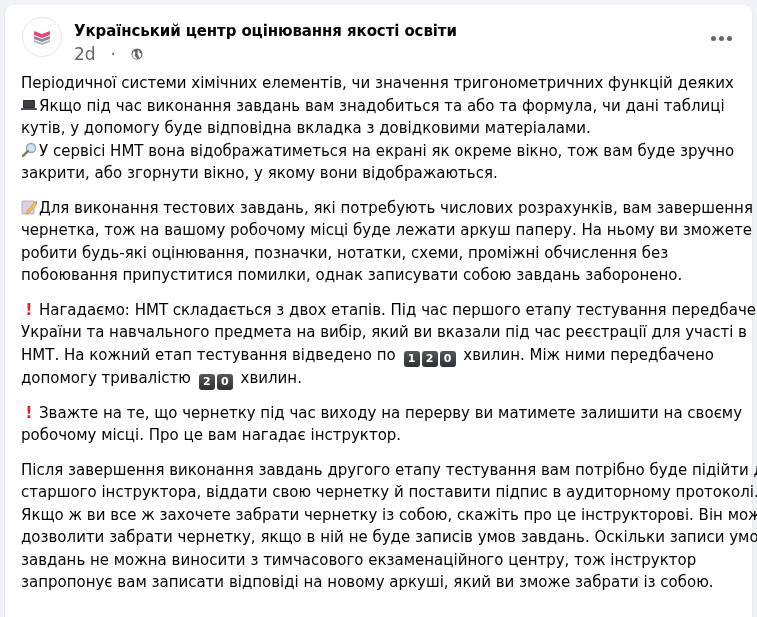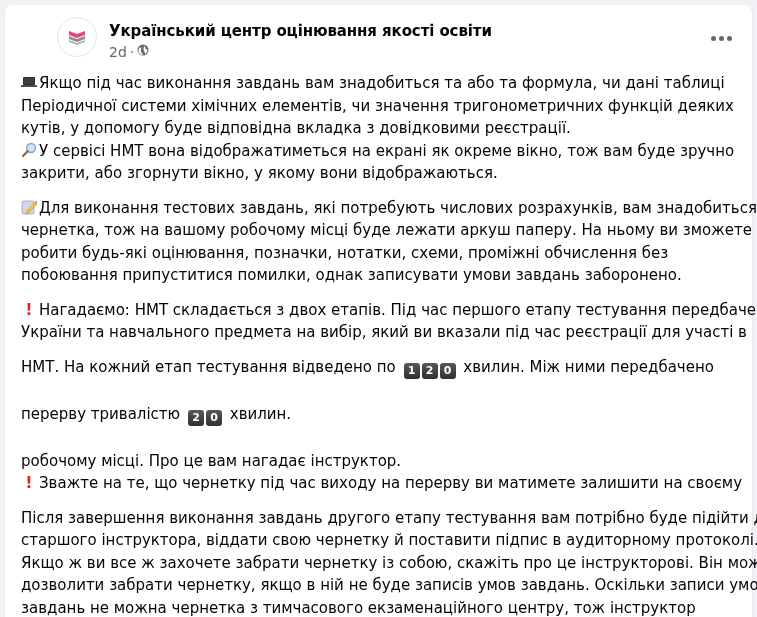--- a/index.html
+++ b/index.html
@@ -18,21 +18,20 @@
       width: 747px;
       height: 640px;
       background: #ffffff;
       border-radius: 8px;
       box-shadow: 0 1px 2px rgba(0,0,0,0.12);
     }
     .header {
       position: absolute;
       left: 0; top: 0; right: 0;
       height: 60px;
-      margin-left: 35px;
     }
     .avatar {
       position: absolute;
       left: 17px;
       top: 12px;
       width: 40px;
       height: 40px;
       border-radius: 50%;
       border: 1px solid #e4e6eb;
       background: #fff;
@@ -49,24 +48,25 @@
       font-weight: 600;
       color: #050505;
       letter-spacing: -0.1px;
       white-space: nowrap;
       cursor: pointer;
     }
     .meta {
       position: absolute;
       left: 69px;
       top: 39px;
-      font-size: 14px;
+      font-size: 17px;
       color: #65676b;
       display: flex;
-      gap: 3px;
+      align-items: center;
+      gap: 15px;
     }
     .meta .time { cursor: pointer; }
     .more-btn {
       position: absolute;
       right: 16px;
       top: 18px;
       width: 30px;
       height: 30px;
       border-radius: 50%;
       display: flex;
@@ -109,21 +109,21 @@
       border-radius: 3px;
       background: linear-gradient(#55585c, #2e3033);
       color: #fff;
       font-size: 11px;
       line-height: 16px;
       text-align: center;
       font-weight: bold;
       vertical-align: -2px;
       margin: 0 1px;
     }
-    .keycaps { display: inline-block; margin: 12px 2px; }
+    .keycaps { display: inline-block; margin: 0 2px; }
     .excl {
       display: inline-block;
       width: 16px;
       text-align: center;
       color: #e0272b;
       font-weight: bold;
       font-size: 16px;
       margin-right: 2px;
     }
   </style>
@@ -153,78 +153,78 @@
     <div class="more-btn">
       <span class="dot"></span>
       <span class="dot"></span>
       <span class="dot"></span>
     </div>
   </div>
 
   <div class="body">
 
     <div class="para">
+      <span class="line">Періодичної системи хімічних елементів, чи значення тригонометричних функцій деяких</span>
       <span class="line">
         <svg class="emoji" viewBox="0 0 16 16">
           <rect x="2" y="3" width="12" height="8" rx="1" fill="#2b2d30"></rect>
           <rect x="3" y="4" width="10" height="6" fill="#3a3d41"></rect>
           <rect x="0" y="11" width="16" height="2" rx="0.5" fill="#4a4d52"></rect>
         </svg><span>Якщо під час виконання завдань вам знадобиться та або та формула, чи дані таблиці</span>
       </span>
-      <span class="line">Періодичної системи хімічних елементів, чи значення тригонометричних функцій деяких</span>
-      <span class="line">кутів, у допомогу буде відповідна вкладка з довідковими реєстрації.</span>
+      <span class="line">кутів, у допомогу буде відповідна вкладка з довідковими матеріалами.</span>
       <span class="line">
         <svg class="emoji" viewBox="0 0 16 16">
           <circle cx="10" cy="6" r="4.5" fill="#cfe3f3" stroke="#8aa4bb" stroke-width="1.3"></circle>
           <line x1="6.8" y1="9.2" x2="2" y2="14" stroke="#8d6e4b" stroke-width="2.4" stroke-linecap="round"></line>
         </svg><span>У сервісі НМТ вона відображатиметься на екрані як окреме вікно, тож вам буде зручно</span>
       </span>
       <span class="line">закрити, або згорнути вікно, у якому вони відображаються.</span>
     </div>
 
     <div class="para">
       <span class="line">
         <svg class="emoji" viewBox="0 0 16 16">
           <rect x="1" y="2" width="12" height="13" rx="1" fill="#d9d2e9" stroke="#a89cc8" stroke-width="0.8"></rect>
           <path d="M6 12 L14 3 L16 5 L8 14 L5 15 Z" fill="#f6c343" stroke="#c58f12" stroke-width="0.6"></path>
           <path d="M14 3 L16 5 L15.5 1.5 Z" fill="#e05a7a"></path>
-        </svg><span>Для виконання тестових завдань, які потребують числових розрахунків, вам знадобиться</span>
+        </svg><span>Для виконання тестових завдань, які потребують числових розрахунків, вам завершення</span>
       </span>
       <span class="line">чернетка, тож на вашому робочому місці буде лежати аркуш паперу. На ньому ви зможете</span>
       <span class="line">робити будь-які оцінювання, позначки, нотатки, схеми, проміжні обчислення без</span>
-      <span class="line">побоювання припуститися помилки, однак записувати умови завдань заборонено.</span>
+      <span class="line">побоювання припуститися помилки, однак записувати собою завдань заборонено.</span>
     </div>
 
     <div class="para">
       <span class="line">
         <span class="excl">!</span><span>Нагадаємо: НМТ складається з двох етапів. Під час першого етапу тестування передбачено</span>
       </span>
       <span class="line">України та навчального предмета на вибір, який ви вказали під час реєстрації для участі в</span>
       <span class="line">
         <span>НМТ. На кожний етап тестування відведено по</span>
         <span class="keycaps"><span class="keycap">1</span><span class="keycap">2</span><span class="keycap">0</span></span>
         <span>хвилин. Між ними передбачено</span>
       </span>
       <span class="line">
-        <span>перерву тривалістю</span>
+        <span>допомогу тривалістю</span>
         <span class="keycaps"><span class="keycap">2</span><span class="keycap">0</span></span>
         <span>хвилин.</span>
       </span>
     </div>
 
     <div class="para">
+      <span class="line">
+        <span class="excl">!</span><span>Зважте на те, що чернетку під час виходу на перерву ви матимете залишити на своєму</span>
+      </span>
       <span class="line">робочому місці. Про це вам нагадає інструктор.</span>
-      <span class="line">
-        <span class="excl">!</span><span>Зважте на те, що чернетку під час виходу на перерву ви матимете залишити на своєму</span>
-      </span>
     </div>
 
     <div class="para">
       <span class="line">Після завершення виконання завдань другого етапу тестування вам потрібно буде підійти до</span>
       <span class="line">старшого інструктора, віддати свою чернетку й поставити підпис в аудиторному протоколі.</span>
       <span class="line">Якщо ж ви все ж захочете забрати чернетку із собою, скажіть про це інструкторові. Він може</span>
       <span class="line">дозволити забрати чернетку, якщо в ній не буде записів умов завдань. Оскільки записи умов</span>
-      <span class="line">завдань не можна чернетка з тимчасового екзаменаційного центру, тож інструктор</span>
+      <span class="line">завдань не можна виносити з тимчасового екзаменаційного центру, тож інструктор</span>
       <span class="line">запропонує вам записати відповіді на новому аркуші, який ви зможе забрати із собою.</span>
     </div>
 
   </div>
 </div>
 
 </body></html>

